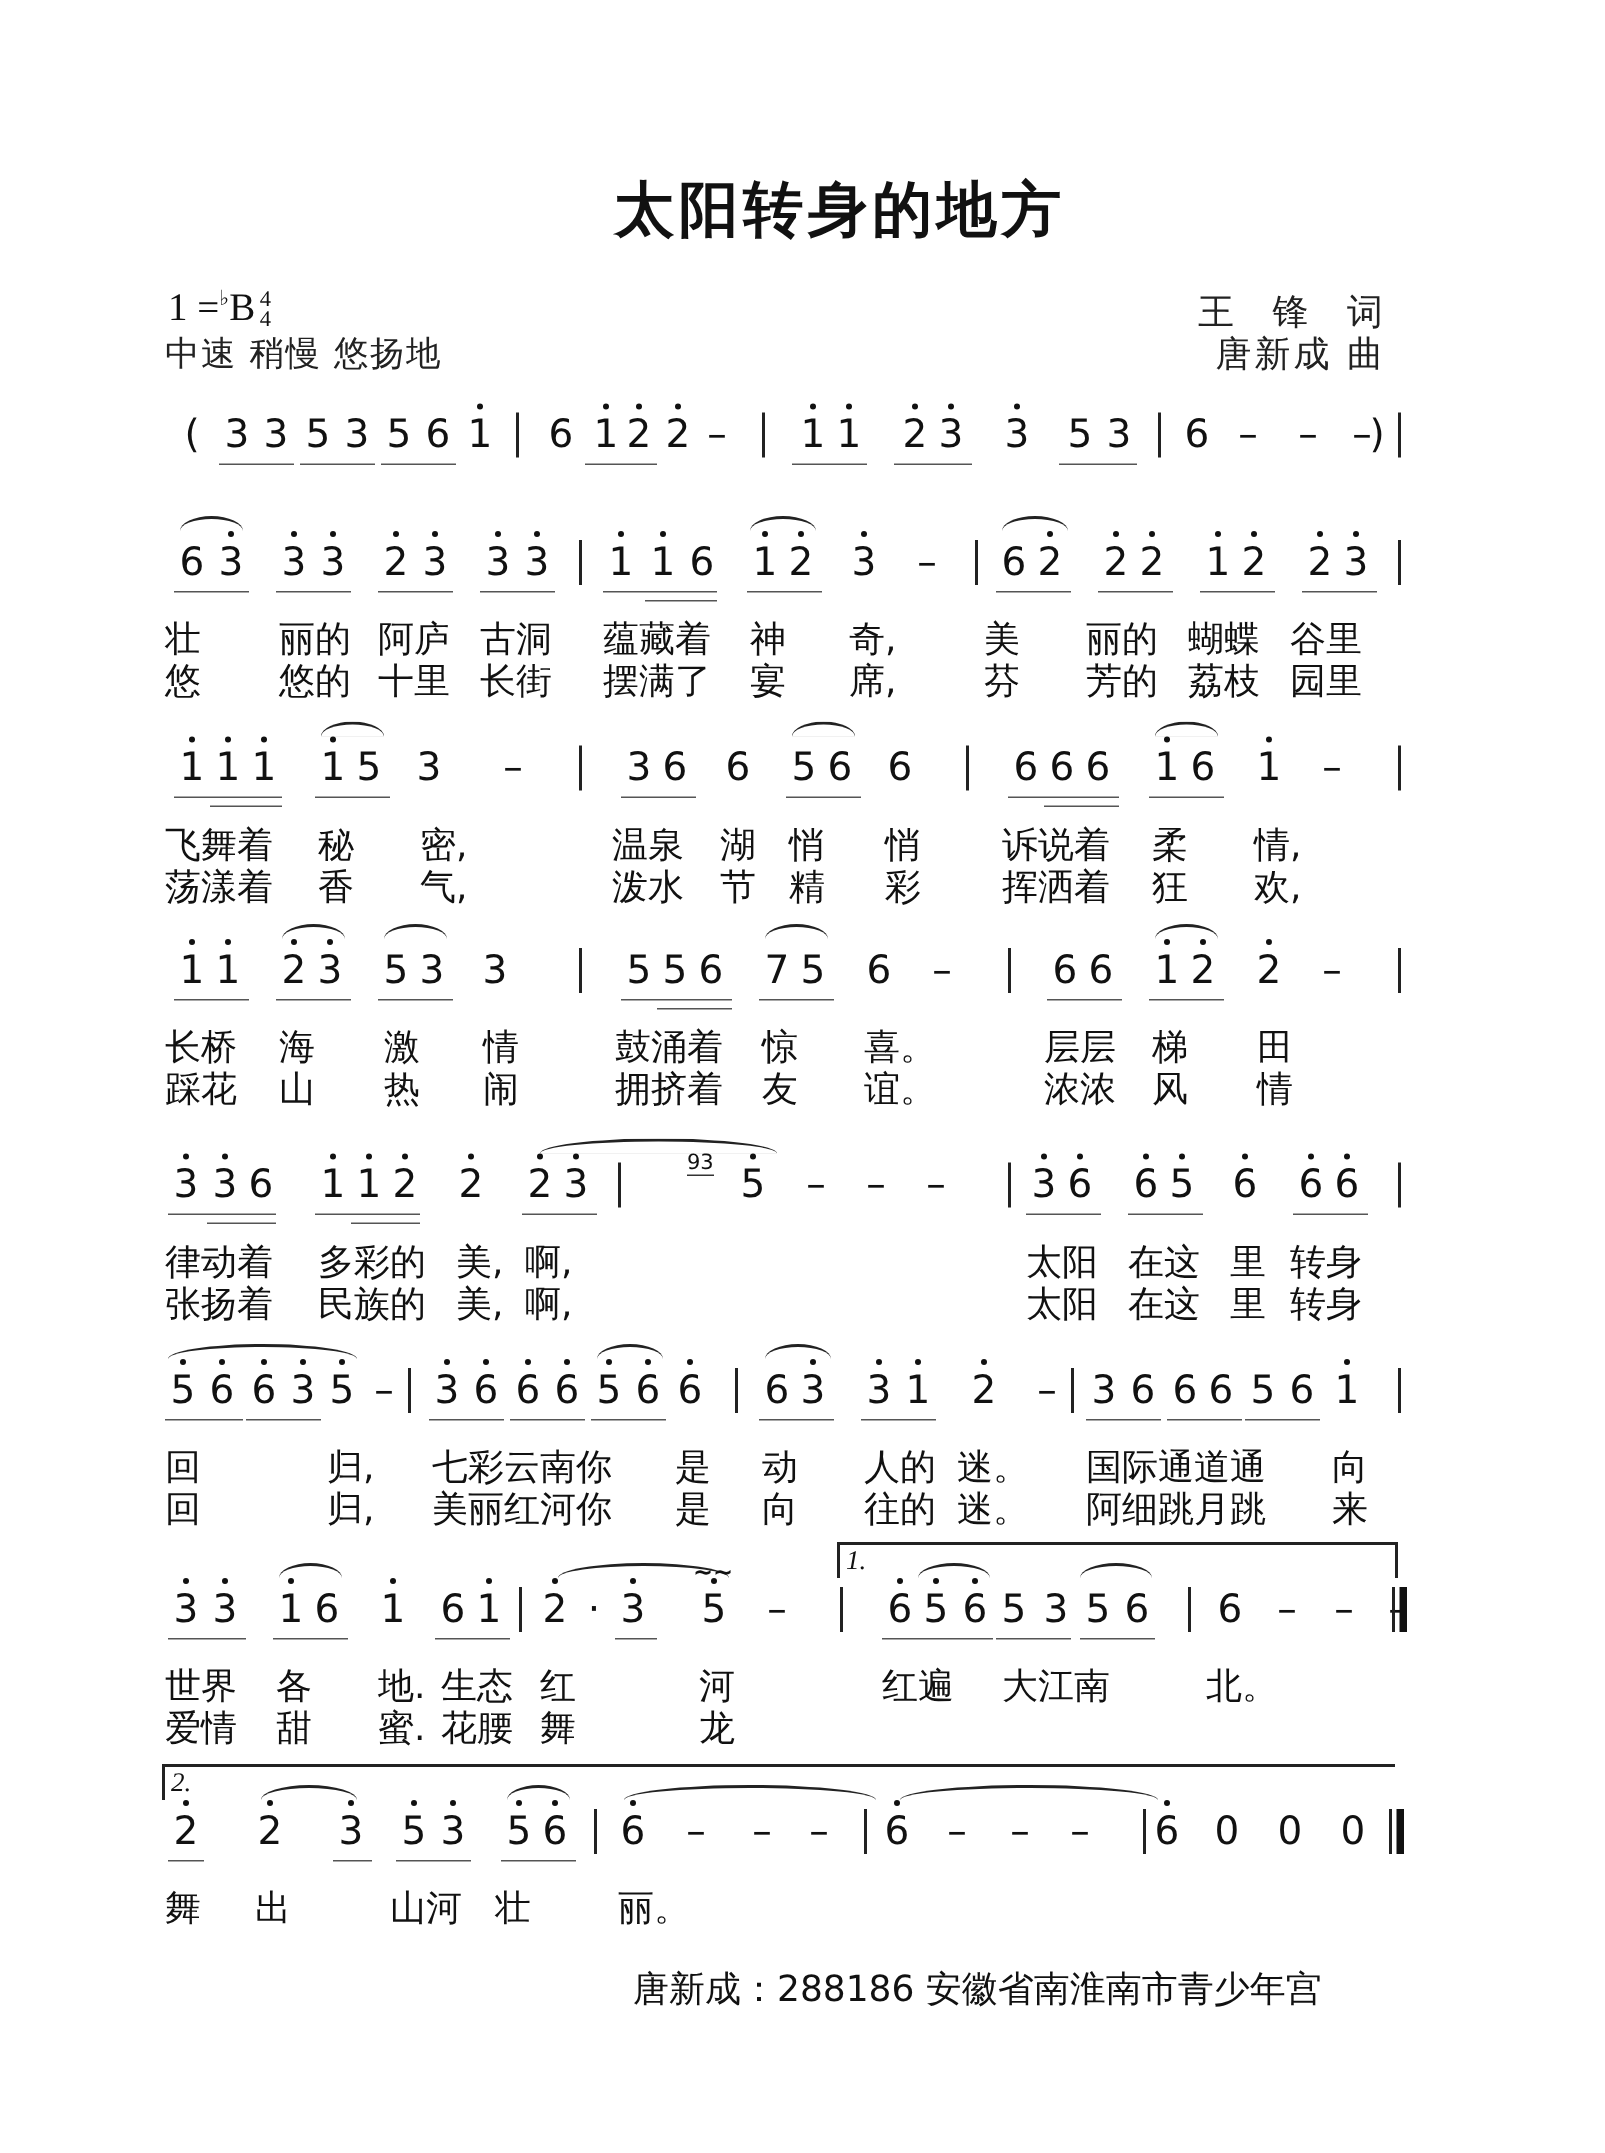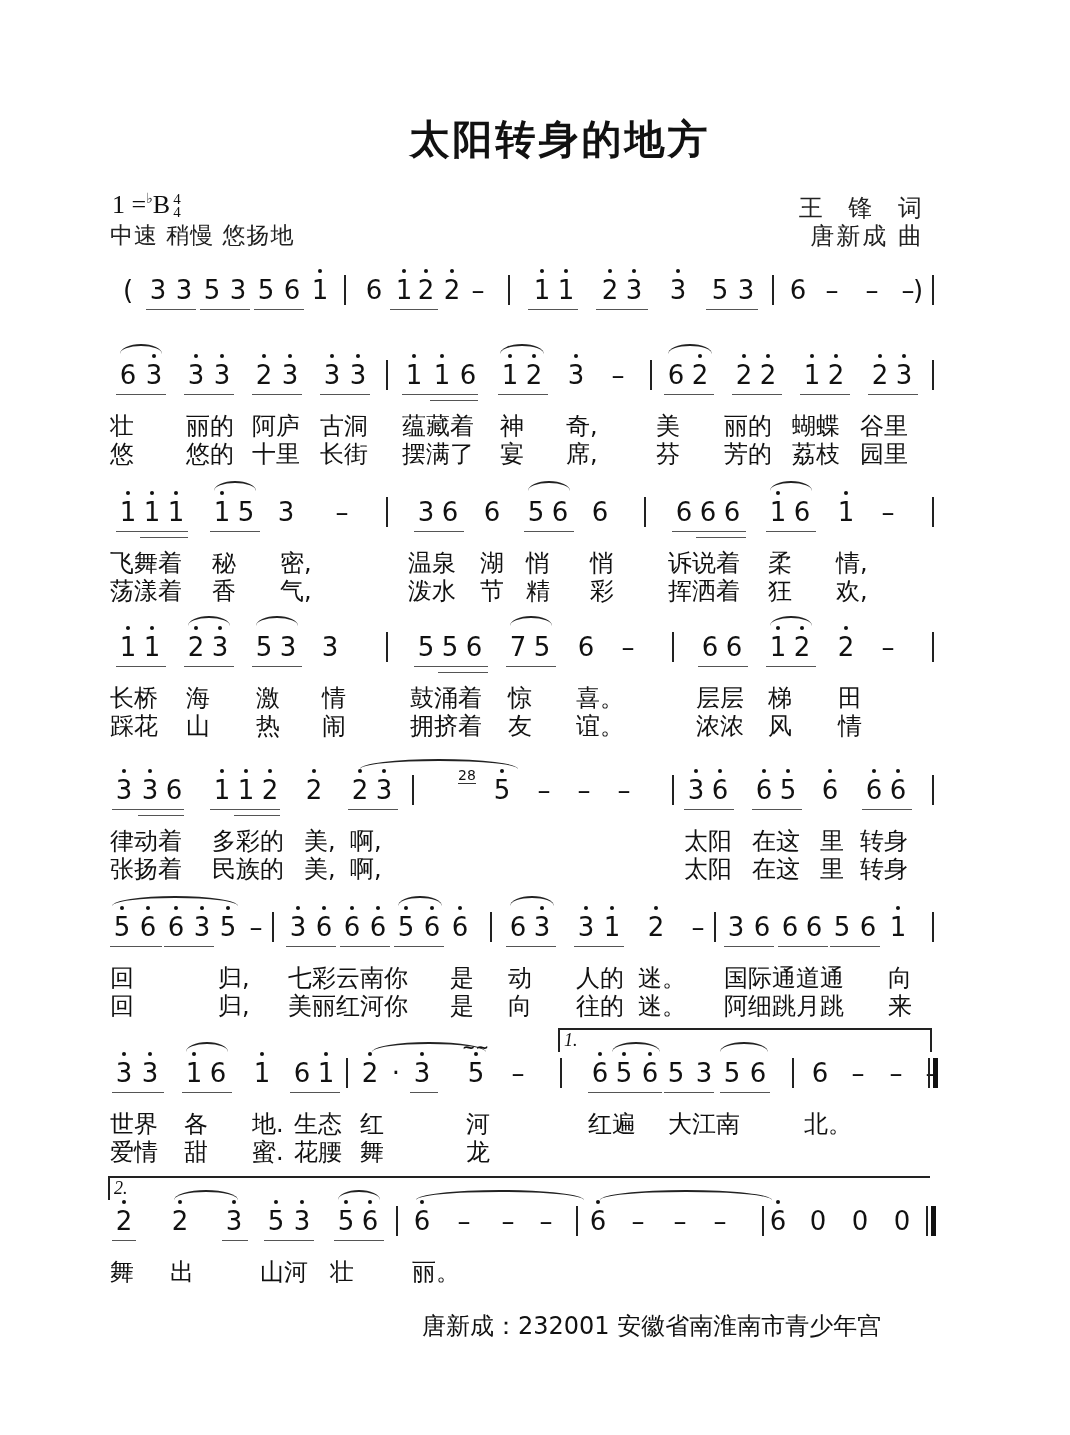--- a/index.html
+++ b/index.html
@@ -244,21 +244,21 @@
         <span class="tok bar" style="left: 822px;"></span>
         <div class="ul1" style="left: 4px; width: 72px; top: 34px;"></div>
         <div class="ul1" style="left: 102px; width: 70px; top: 34px;"></div>
         <div class="ul1" style="left: 240px; width: 50px; top: 34px;"></div>
         <div class="ul1" style="left: 576px; width: 50px; top: 34px;"></div>
         <div class="ul1" style="left: 644px; width: 50px; top: 34px;"></div>
         <div class="ul1" style="left: 754px; width: 50px; top: 34px;"></div>
         <div class="ul1" style="left: 30px; width: 46px; top: 40px;"></div>
         <div class="ul1" style="left: 126px; width: 46px; top: 40px;"></div>
         <div class="slur" style="left: 252px; width: 158px; top: -16px;"></div>
-        <span style="position: absolute; top: -8px; font-size: 14px; border-bottom: 1px solid rgb(51, 51, 51); left: 350px;">28</span>
+        <span style="position: absolute; top: -8px; font-size: 14px; border-bottom: 1px solid rgb(51, 51, 51); left: 350px;">93</span>
       </div>
       <div class="lyrics" style="top: 52px;"><span class="lyr" style="left: 2px;">律动着</span><span class="lyr" style="left: 104px;">多彩的</span><span class="lyr" style="left: 196px;">美,</span><span class="lyr" style="left: 242px;">啊,</span><span class="lyr" style="left: 576px;">太阳</span><span class="lyr" style="left: 644px;">在这</span><span class="lyr" style="left: 712px;">里</span><span class="lyr" style="left: 752px;">转身</span></div>
       <div class="lyrics" style="top: 80px;"><span class="lyr" style="left: 2px;">张扬着</span><span class="lyr" style="left: 104px;">民族的</span><span class="lyr" style="left: 196px;">美,</span><span class="lyr" style="left: 242px;">啊,</span><span class="lyr" style="left: 576px;">太阳</span><span class="lyr" style="left: 644px;">在这</span><span class="lyr" style="left: 712px;">里</span><span class="lyr" style="left: 752px;">转身</span></div>
     </div>
     <div class="system" style="top: 912px;">
       <div class="notes">
         <span class="tok" style="left: 4px;">5<span class="dotup"></span></span>
         <span class="tok" style="left: 30px;">6<span class="dotup"></span></span>
         <span class="tok" style="left: 58px;">6<span class="dotup"></span></span>
         <span class="tok" style="left: 84px;">3<span class="dotup"></span></span>
@@ -387,13 +387,13 @@
         <div class="slur" style="left: 308px; width: 168px; top: -16px;"></div>
         <div class="slur" style="left: 492px; width: 172px; top: -16px;"></div>
         <div class="volta" style="left: 0px; width: 820px; top: -30px;">
           <span>2.</span>
         </div>
       </div>
       <div class="lyrics" style="top: 52px;"><span class="lyr" style="left: 2px;">舞</span><span class="lyr" style="left: 62px;">出</span><span class="lyr" style="left: 152px;">山河</span><span class="lyr" style="left: 222px;">壮</span><span class="lyr" style="left: 304px;">丽。</span></div>
     </div>
   </div>
 
-<div class="footer">唐新成：232001 安徽省南淮南市青少年宫</div>
+<div class="footer">唐新成：288186 安徽省南淮南市青少年宫</div>
 
 </body></html>

